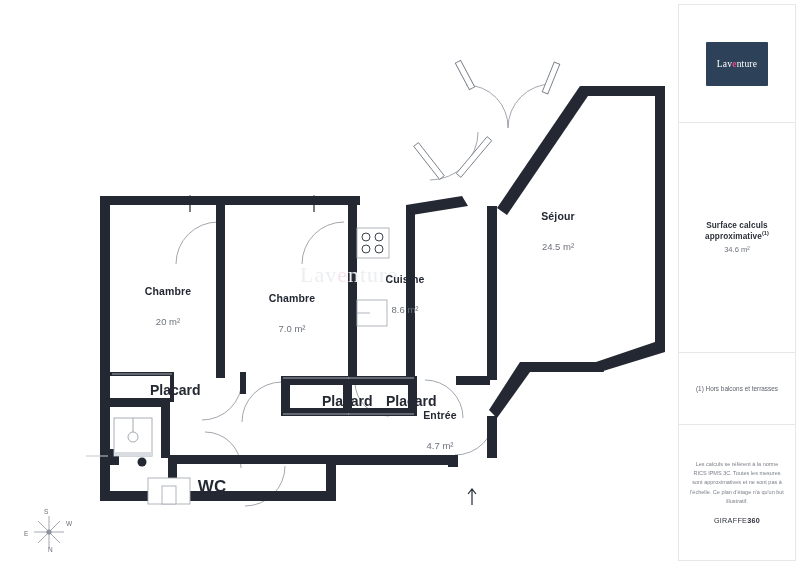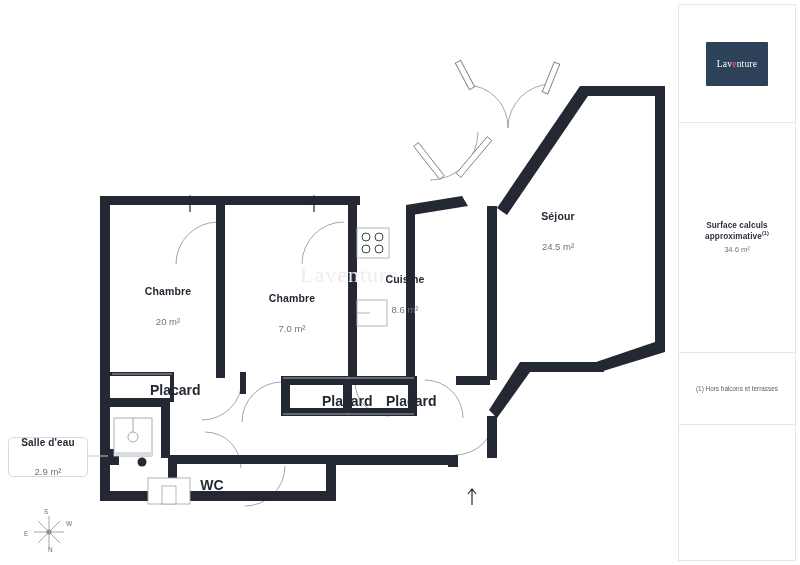--- a/index.html
+++ b/index.html
@@ -332,31 +332,31 @@
     <div class="room-label" style="left:357px; top:273px; width:96px;">
       <div class="room-name">Cuisine</div>
       <div class="room-area">8.6 m²</div>
     </div>
 
     <div class="room-label" style="left:508px; top:210px; width:100px;">
       <div class="room-name">Séjour</div>
       <div class="room-area">24.5 m²</div>
     </div>
 
+    <div class="room-label" style="left:390px; top:409px; width:100px;">
+      <div class="room-name">Entrée</div>
+      <div class="room-area">4.7 m²</div>
+    </div>
 
 
     <div class="room-label small" style="left:182px; top:477px; width:60px;">
-      <div class="room-name" style="font-size:14px;">WC</div>
+      <div class="room-name" style="font-size:17px;">WC</div>
     </div>
 
     
-    <div id="callout-salle">
-      <div class="room-name">Salle d'eau</div>
-      <div class="room-area">2.9 m²</div>
-    </div>
 
     
     <div class="placard-label" style="left:114px; top:382px;">Placard</div>
     <div class="placard-label" style="left:286px; top:393px;">Placard</div>
     <div class="placard-label" style="left:350px; top:393px;">Placard</div>
 
     
     <div id="compass">
       <svg width="62" height="48" viewBox="0 0 62 48" xmlns="http://www.w3.org/2000/svg">
         <g stroke="#8d929a" stroke-width="0.8" fill="none">
@@ -389,16 +389,20 @@
 
     <div class="sb-cell" id="sb-surface-cell">
       <div id="surface-title"><span>Surface calculs approximative</span><sup>(1)</sup></div>
       <div id="surface-value">34.6 m²</div>
     </div>
 
     <div class="sb-cell" id="sb-note-cell">
       <div id="sb-note">(1) Hors balcons et terrasses</div>
     </div>
 
+    <div class="sb-cell" id="sb-disclaimer-cell">
+      <div id="disclaimer-text">Les calculs se réfèrent à la norme RICS IPMS 3C. Toutes les mesures sont approximatives et ne sont pas à l'échelle. Ce plan d'étage n'a qu'un but illustratif.</div>
+      <div id="giraffe-brand"><span>GIRAFFE</span><b>360</b></div>
+    </div>
 
   </aside>
 
 </div>
 
 </body></html>

